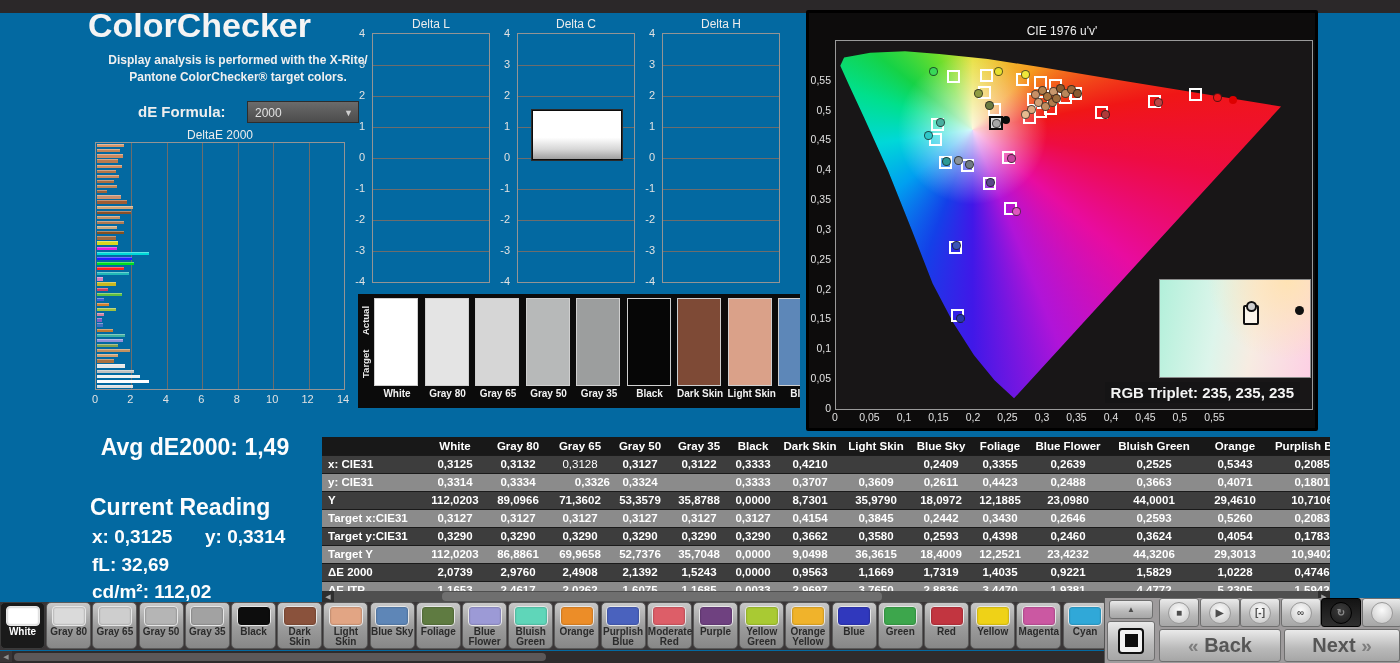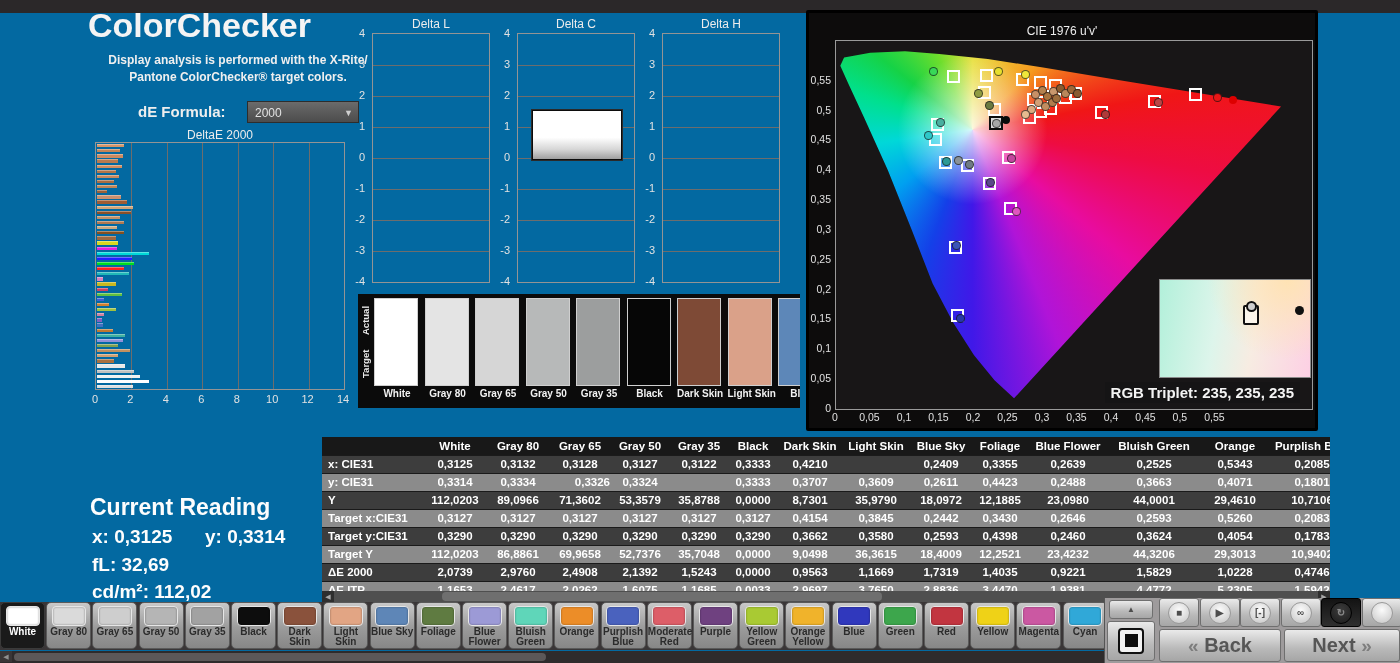--- a/index.html
+++ b/index.html
@@ -400,20 +400,21 @@
         <span style="left: 157.464px;">0,25</span>
         <span style="left: 191.957px;">0,3</span>
         <span style="left: 226.449px;">0,35</span>
         <span style="left: 260.942px;">0,4</span>
         <span style="left: 295.435px;">0,45</span>
         <span style="left: 329.928px;">0,5</span>
         <span style="left: 364.42px;">0,55</span>
       </div>
   </div>
 
+  <div class="abs stat-big" style="left:70px;top:434px;width:250px;text-align:center;">Avg dE2000: 1,49</div>
   <div class="abs stat-big" style="left:90px;top:494px;">Current Reading</div>
   <div class="abs stat-med" style="left:92px;top:526px;">x: 0,3125</div>
   <div class="abs stat-med" style="left:205px;top:526px;">y: 0,3314</div>
   <div class="abs stat-med" style="left:92px;top:554px;">fL: 32,69</div>
   <div class="abs stat-med" style="left:92px;top:581px;">cd/m²: 112,02</div>
 
   <div id="ct" class="abs">
       <div class="trow header">
         <div class="tcell lab" style="width: 102px;"></div>
         <div class="tcell" style="width: 62px;">White</div>
@@ -428,21 +429,21 @@
         <div class="tcell" style="width: 56px;">Foliage</div>
         <div class="tcell" style="width: 80px;">Blue Flower</div>
         <div class="tcell" style="width: 92px;">Bluish Green</div>
         <div class="tcell" style="width: 70px;">Orange</div>
         <div class="tcell" style="width: 84px;">Purplish Blue</div>
       </div>
       <div class="trow dark" style="border-top: 1px solid rgb(26, 26, 26);">
         <div class="tcell lab" style="width: 102px;">x: CIE31</div>
         <div class="tcell" style="width: 62px; font-weight: 600;">0,3125</div>
         <div class="tcell" style="width: 64px; font-weight: 600;">0,3132</div>
-        <div class="tcell" style="width: 60px; font-weight: 700;">0,3128</div>
+        <div class="tcell" style="width: 60px; font-weight: 400;">0,3128</div>
         <div class="tcell" style="width: 60px; font-weight: 600;">0,3127</div>
         <div class="tcell" style="width: 58px; font-weight: 600;">0,3122</div>
         <div class="tcell" style="width: 50px; font-weight: 600;">0,3333</div>
         <div class="tcell" style="width: 64px; font-weight: 600;">0,4210</div>
         <div class="tcell" style="width: 68px; font-weight: 600; margin-top: 42px;">0,3921</div>
         <div class="tcell" style="width: 62px; font-weight: 600;">0,2409</div>
         <div class="tcell" style="width: 56px; font-weight: 600;">0,3355</div>
         <div class="tcell" style="width: 80px; font-weight: 600;">0,2639</div>
         <div class="tcell" style="width: 92px; font-weight: 600;">0,2525</div>
         <div class="tcell" style="width: 70px; font-weight: 600;">0,5343</div>

